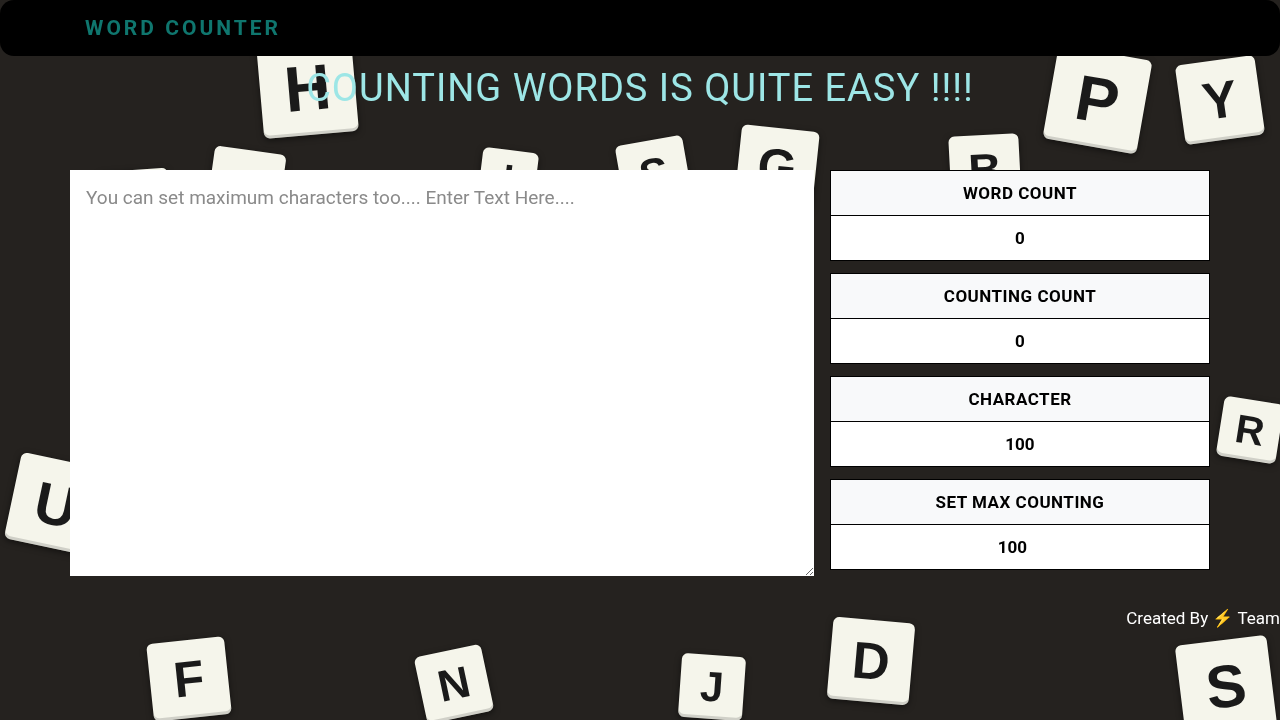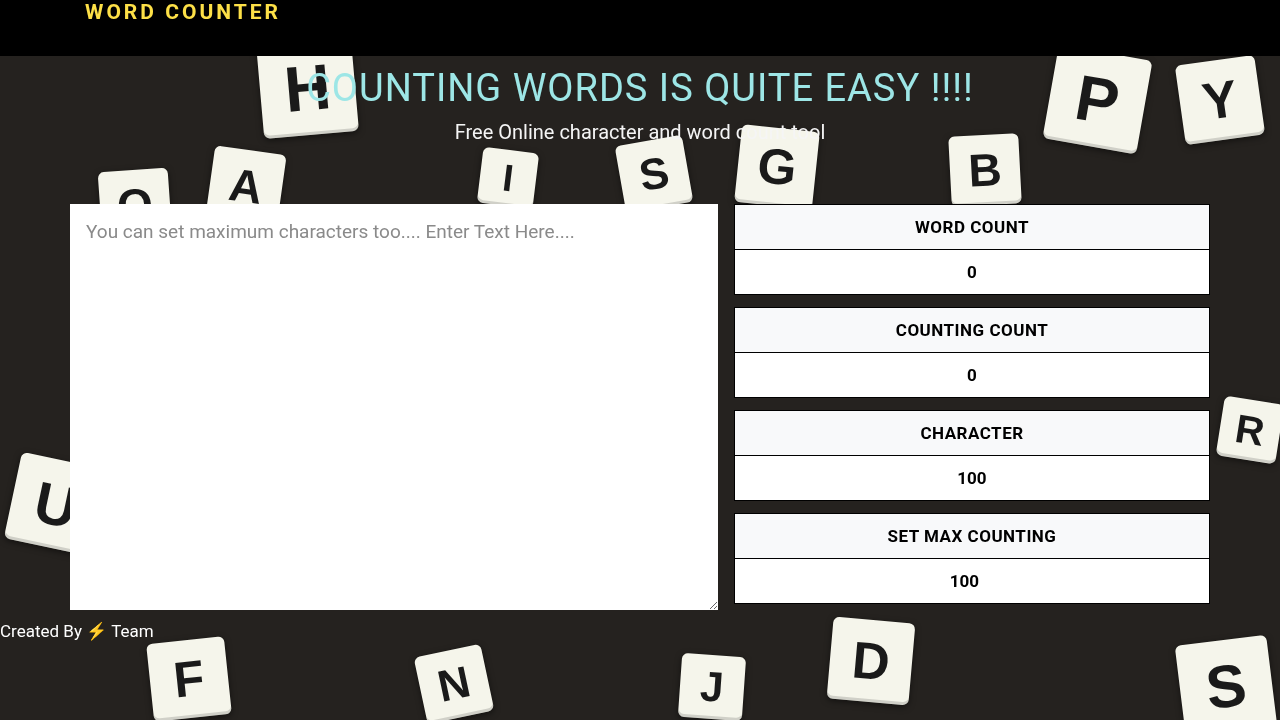--- a/index.html
+++ b/index.html
@@ -36,24 +36,26 @@
       align-items: center;
       justify-content: center;
       border-radius: 6px;
       box-shadow: 0 2px 6px rgba(0,0,0,0.5), inset 0 -3px 0 rgba(0,0,0,0.15);
       font-family: Arial, sans-serif;
     }
     .header {
       position: relative;
       z-index: 2;
       background: #000;
-      color: #fde047;
+      color: #0f766e;
       height: 56px;
       display: flex;
+      align-items: center;
       padding: 0 0 0 85px;
+      border-radius: 14px;
     }
     .header-title {
       font-size: 21px;
       font-weight: 700;
       letter-spacing: 3px;
     }
     .content {
       position: relative;
       z-index: 2;
       color: #fff;
@@ -74,21 +76,21 @@
       margin-top: 10px;
     }
     .main {
       display: flex;
       gap: 16px;
       padding: 0 70px;
       margin-top: 60px;
       align-items: flex-start;
     }
     .textarea {
-      width: 648px;
+      width: 744px;
       height: 406px;
       background: #fff;
       border: none;
       padding: 16px;
       font-size: 19px;
       font-family: inherit;
       color: #333;
       resize: both;
       outline: none;
     }
@@ -129,24 +131,24 @@
       font-size: 17px;
       padding: 12px 8px;
       font-family: inherit;
       outline: none;
       background: #fff;
       color: #000;
     }
     .footer {
       position: relative;
       z-index: 2;
-      text-align: left;
+      text-align: right;
       color: #fff;
       font-size: 17px;
-      margin-top: 11px;
+      margin-top: 32px;
     }
     .bolt {
       color: #ffd500;
     }
   </style>
 </head>
 <body>
 
 <div class="bg" id="bg">
     <div class="tile" style="left: 260px; top: 40px; width: 95px; height: 95px; font-size: 64px; transform: rotate(-5deg);">H</div>
@@ -166,21 +168,20 @@
     <div class="tile" style="left: 950px; top: 135px; width: 70px; height: 70px; font-size: 46px; transform: rotate(-3deg);">B</div>
     <div class="tile" style="left: 480px; top: 150px; width: 56px; height: 56px; font-size: 38px; transform: rotate(7deg);">I</div>
   </div>
 
 <div class="header">
   <div class="header-title">WORD COUNTER</div>
 </div>
 
 <div class="content">
   <h1 class="headline">COUNTING WORDS IS QUITE EASY !!!!</h1>
-  <p class="subtitle">Free Online character and word count tool</p>
 
   <div class="main">
     <textarea class="textarea" placeholder="You can set maximum characters too.... Enter Text Here...." style=""></textarea>
 
     <div class="panels">
 
       <div class="panel">
         <div class="panel-head">WORD COUNT</div>
         <div class="panel-body">0</div>
       </div>

